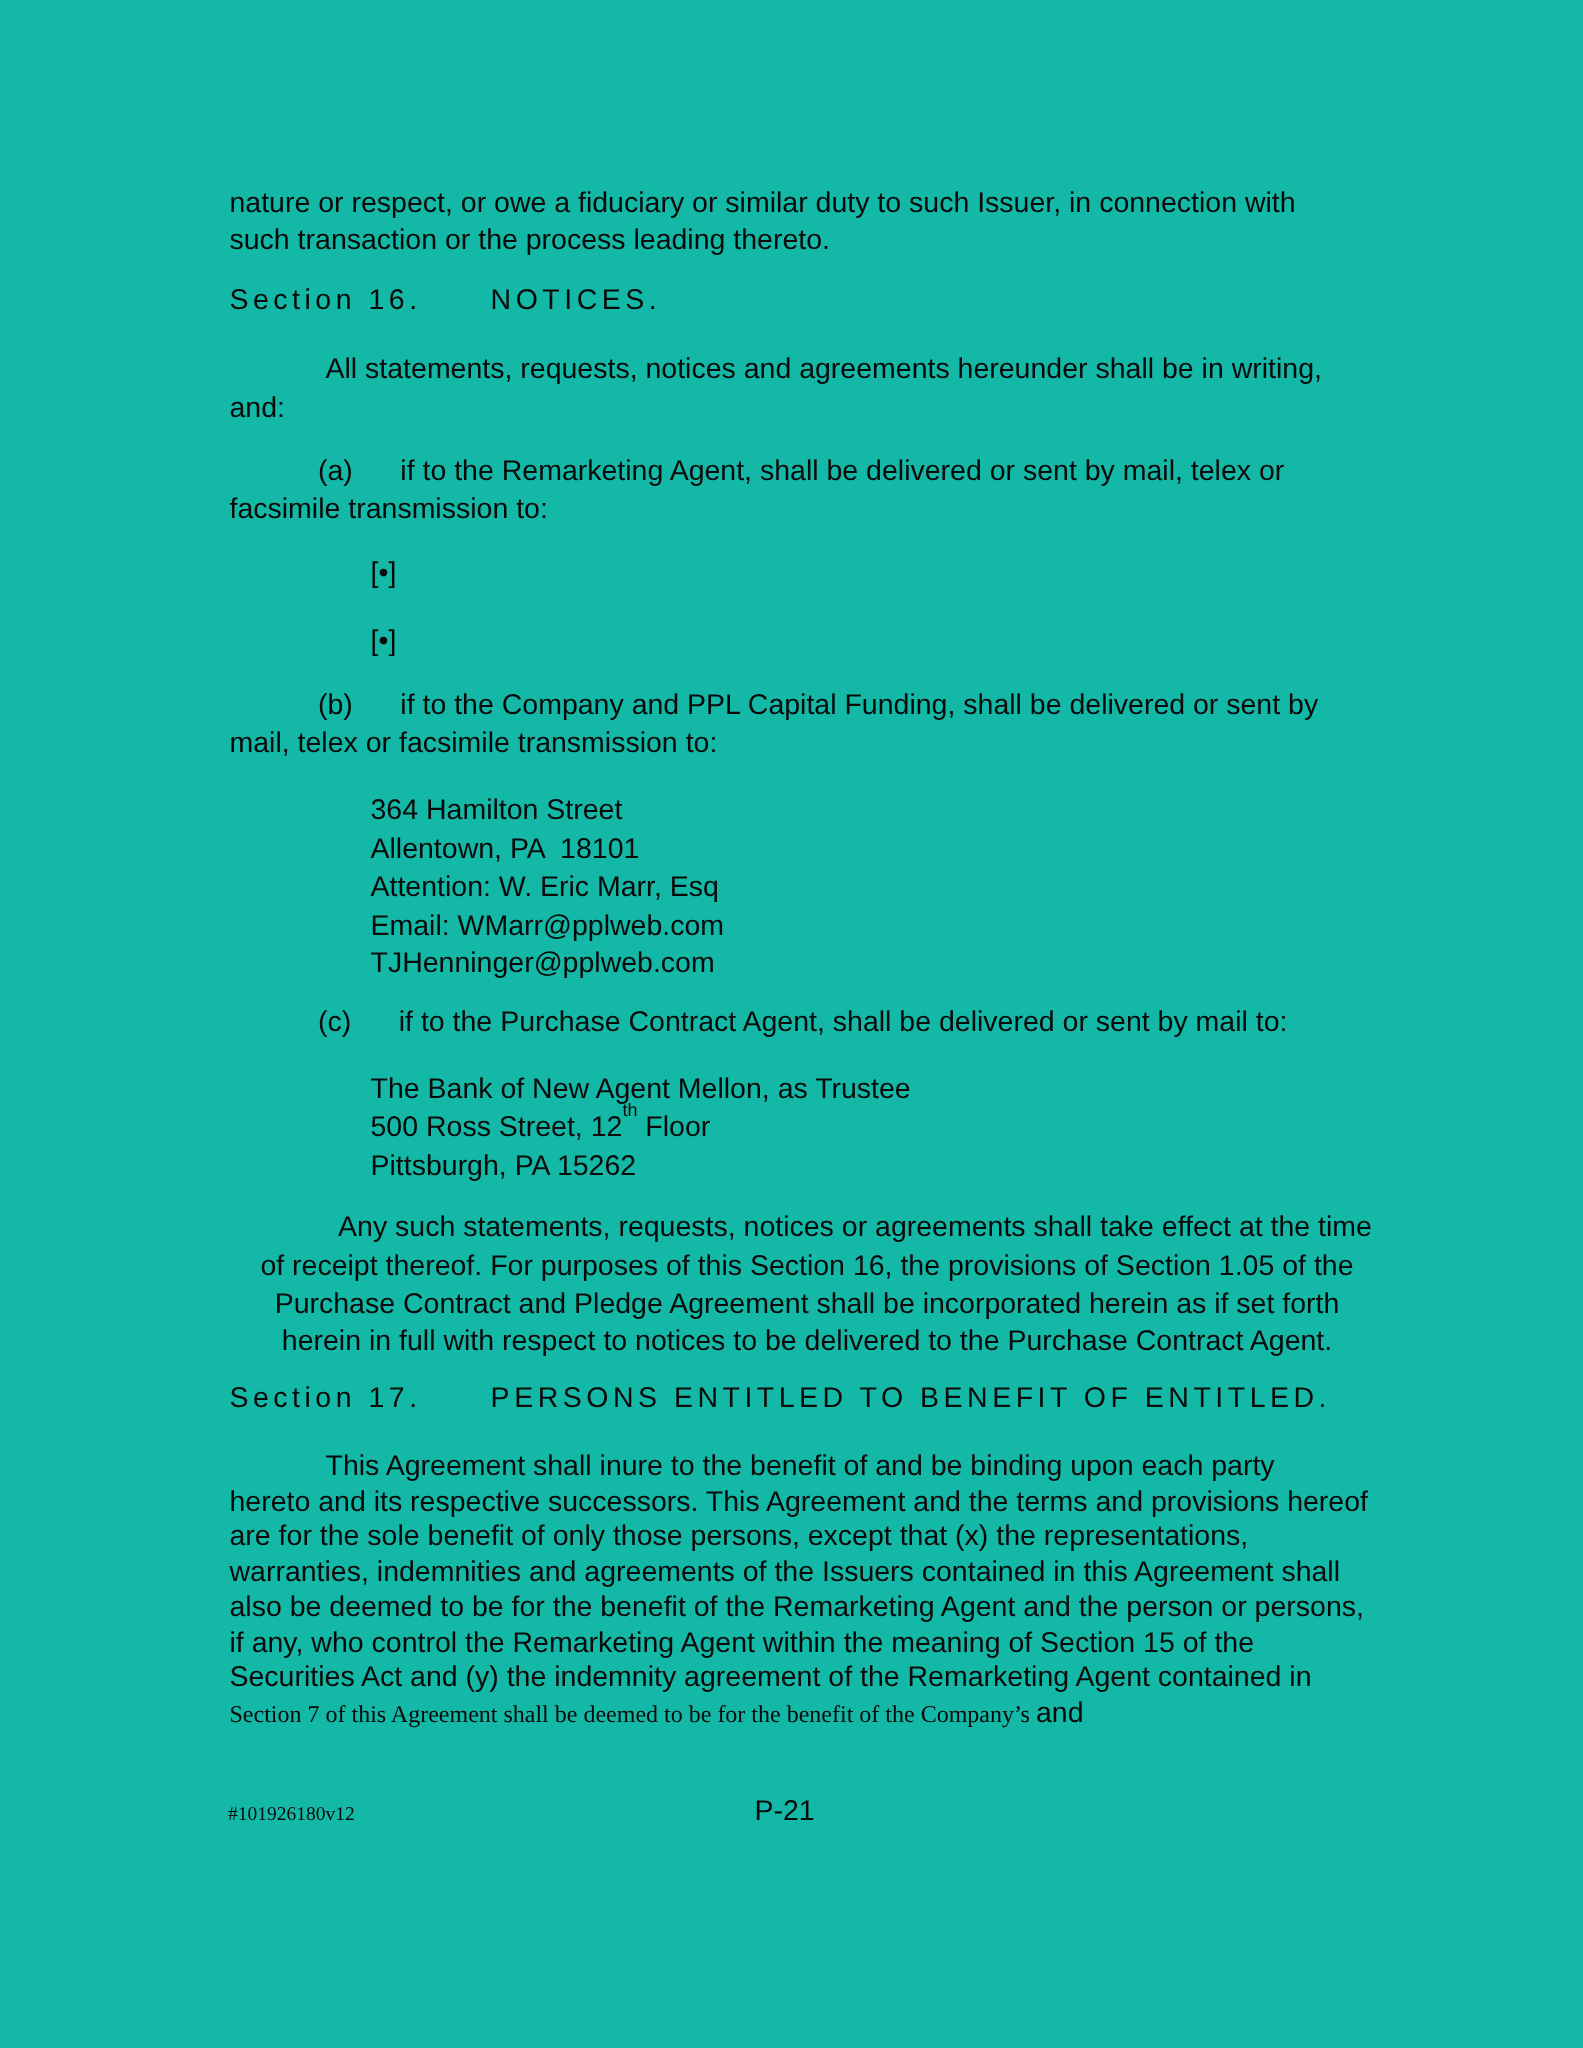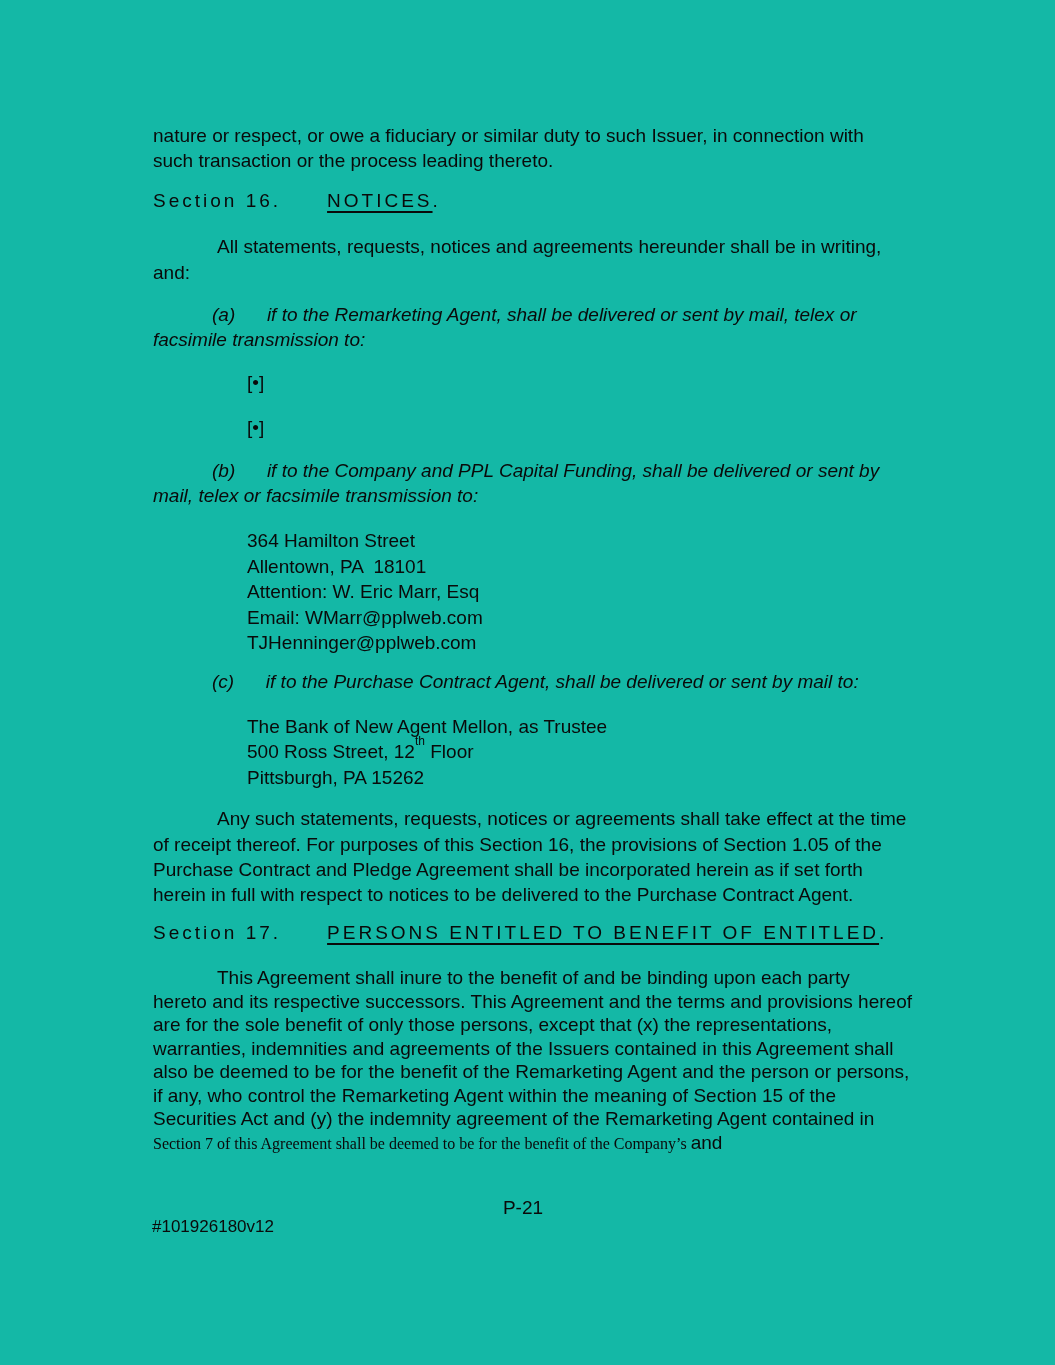--- a/index.html
+++ b/index.html
@@ -12,40 +12,39 @@
     font-family:"Liberation Sans", sans-serif;
     font-size:19px;
     line-height:25.4px;
     box-sizing:border-box;
     padding:123px 0 0 153px;
   }
   .content{width:770px;}
   p{margin:0;}
   .para{white-space:pre-wrap;}
   .indent{text-indent:64px;}
-  .item{text-indent:59px;font-style:italic;}
+  .item{text-indent:59px;}
   .addr{white-space:pre-wrap;margin-left:94px;}
   .addr div{white-space:pre-wrap;}
   .heading{letter-spacing:3px;white-space:nowrap;}
   .tab{display:inline-block;width:46px;}
   .underline{
-    text-decoration:underline;
     text-decoration-thickness:2px;
     text-underline-offset:3.5px;
   }
   .p4{line-height:23.5px;}
   .serif{font-family:"Liberation Serif", serif;font-size:16px;}
   sup{font-size:12px;line-height:0;position:relative;top:-6px;}
   .footer{position:relative;margin-top:40px;height:70px;width:770px;}
   .pageno{width:740px;text-align:center;}
-  .docid{position:absolute;left:-1px;top:24px;font-size:17px;line-height:16px;}
+  .docid{position:absolute;left:-1px;top:6px;font-size:13px;line-height:16px;font-family:Liberation Serif, serif;}
   
   .mt14{margin-top:14px;} .mt21{margin-top:21px;} .mt17{margin-top:17px;}
   .mt22{margin-top:22px;} .mt20{margin-top:20px;} .mt13{margin-top:13px;}
-  .mt16{margin-top:16px;} .mt12{margin-top:12px;}
+  .mt16{margin-top:16px;text-align:center;} .mt12{margin-top:12px;}
 </style>
 </head>
 <body>
 
 <div class="page">
   <div class="content">
 
     <p class="para">nature or respect, or owe a fiduciary or similar duty to such Issuer, in connection with
 such transaction or the process leading thereto.</p>
 

